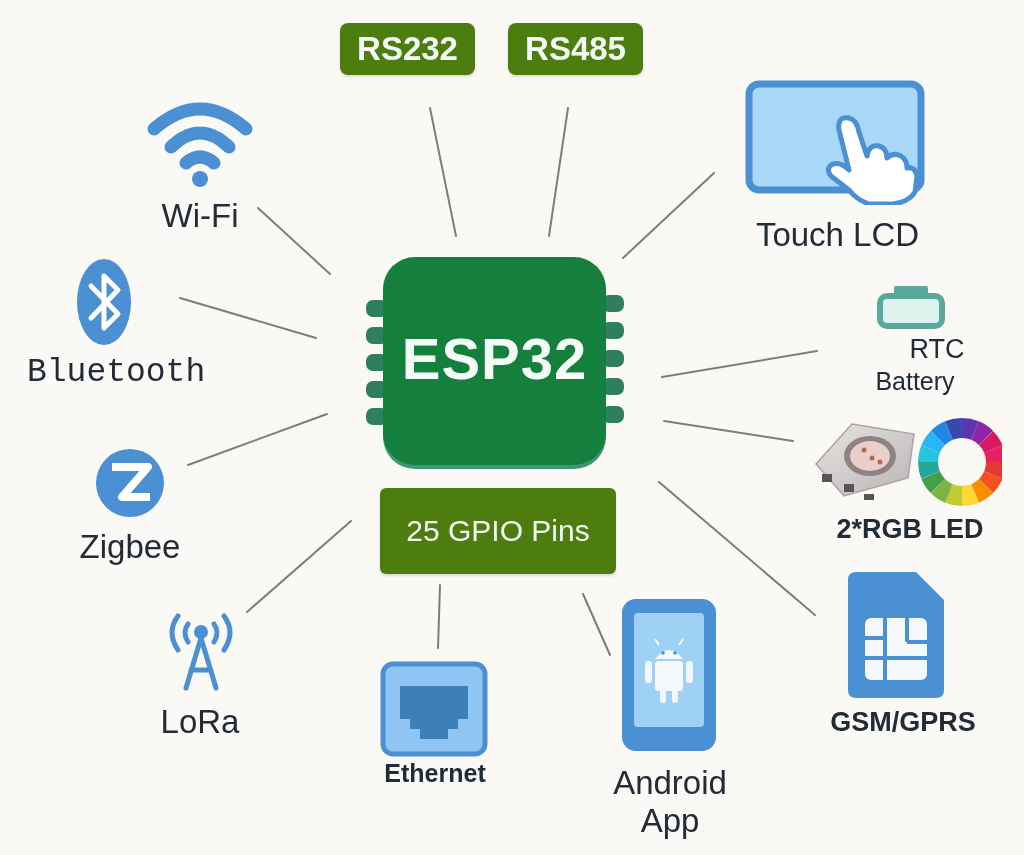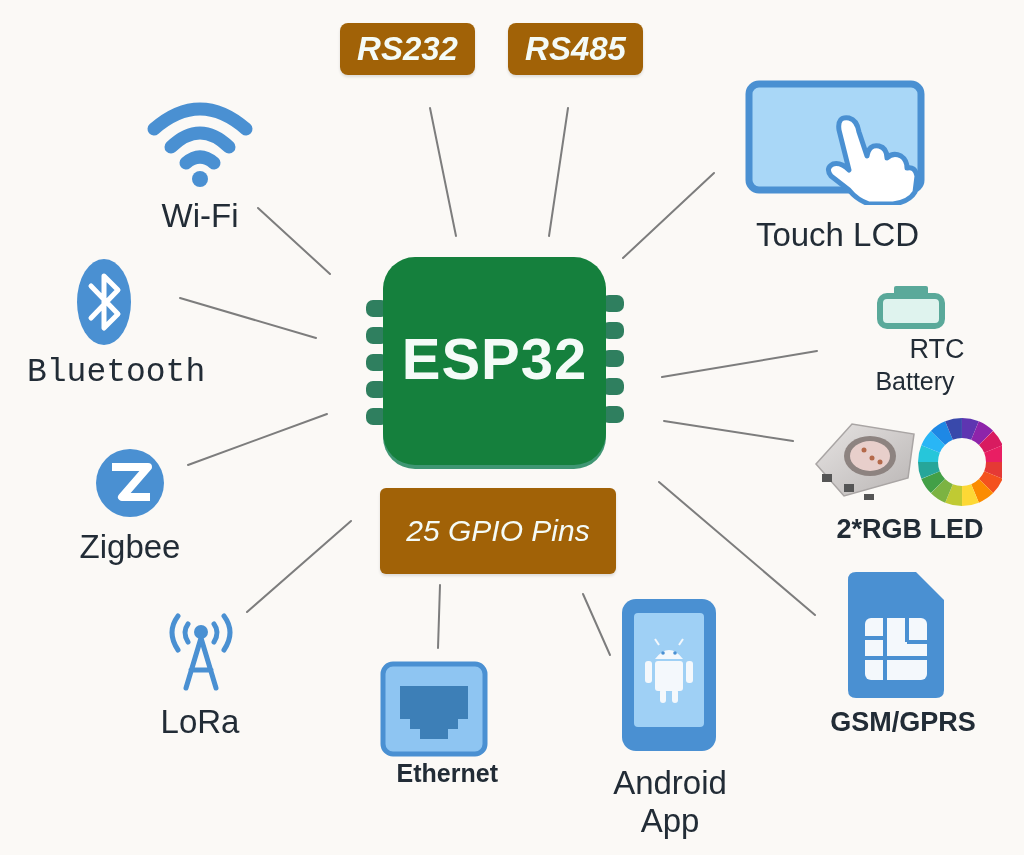--- a/index.html
+++ b/index.html
@@ -1,19 +1,19 @@
 <!DOCTYPE html>
 <html><head>
 <meta charset="utf-8">
 <style>
   html,body{margin:0;padding:0;}
   body{width:1024px;height:855px;background:#fbf9f6;position:relative;overflow:hidden;font-family:"Liberation Sans","DejaVu Sans",sans-serif;}
   .abs{position:absolute;}
   svg.lines{position:absolute;left:0;top:0;}
-  .tag{position:absolute;background:#a16207;color:#f4fbf7;border-radius:8px;font-weight:bold;text-align:center;box-shadow:0 2px 3px rgba(0,0,0,0.12);font-style:italic;}
+  .tag{position:absolute;background:#4d7c0f;color:#f4fbf7;border-radius:8px;font-weight:bold;text-align:center;box-shadow:0 2px 3px rgba(0,0,0,0.12);}
   .label{position:absolute;color:#222c36;text-align:center;white-space:nowrap;}
   .bold{font-weight:bold;}
   .chip{position:absolute;left:383px;top:257px;width:223px;height:208px;background:#15803d;border-radius:32px;box-shadow:0 4px 0 #3f9673;}
   .chip-text{position:absolute;left:0;right:0;top:68px;text-align:center;color:#f4fbf7;font-weight:bold;font-size:58px;letter-spacing:1px;}
   .pin{position:absolute;width:22px;height:17px;background:#2f7f5f;border-radius:7px;}
 </style>
 </head>
 <body>
 
 <svg class="lines" width="1024" height="855" viewBox="0 0 1024 855">
@@ -85,21 +85,21 @@
     <path d="M35 30 L20 80 M35 30 L50 80 M25 62 L45 62"></path>
   </g>
   <circle cx="35" cy="24" r="7" fill="#4a90d2"></circle>
 </svg>
 <div class="label" style="left:140px;top:703px;width:120px;font-size:33px;">LoRa</div>
 
 <svg class="abs" style="left:380px;top:661px;" width="108" height="96" viewBox="0 0 108 96">
   <rect x="3" y="3" width="102" height="90" rx="10" fill="#8ec5f2" stroke="#4a90d2" stroke-width="5"></rect>
   <path d="M20 25 H88 V58 H78 V68 H68 V78 H40 V68 H30 V58 H20 Z" fill="#3d7fb7"></path>
 </svg>
-<div class="label bold" style="left:348px;top:759px;width:150px;font-size:25px;text-align:right;">Ethernet</div>
+<div class="label bold" style="left:360px;top:759px;width:150px;font-size:25px;">Ethernet</div>
 
 <svg class="abs" style="left:622px;top:599px;" width="94" height="152" viewBox="0 0 94 152">
   <rect x="0" y="0" width="94" height="152" rx="14" fill="#4a90d2"></rect>
   <rect x="12" y="14" width="70" height="114" rx="4" fill="#9fd0f5"></rect>
   <g fill="#f4f8fc">
     <path d="M33 60 Q47 42 61 60 Z"></path>
     <rect x="33" y="62" width="28" height="30" rx="3"></rect>
     <rect x="23" y="62" width="7" height="22" rx="3"></rect>
     <rect x="64" y="62" width="7" height="22" rx="3"></rect>
     <rect x="38" y="90" width="6" height="14" rx="3"></rect>

